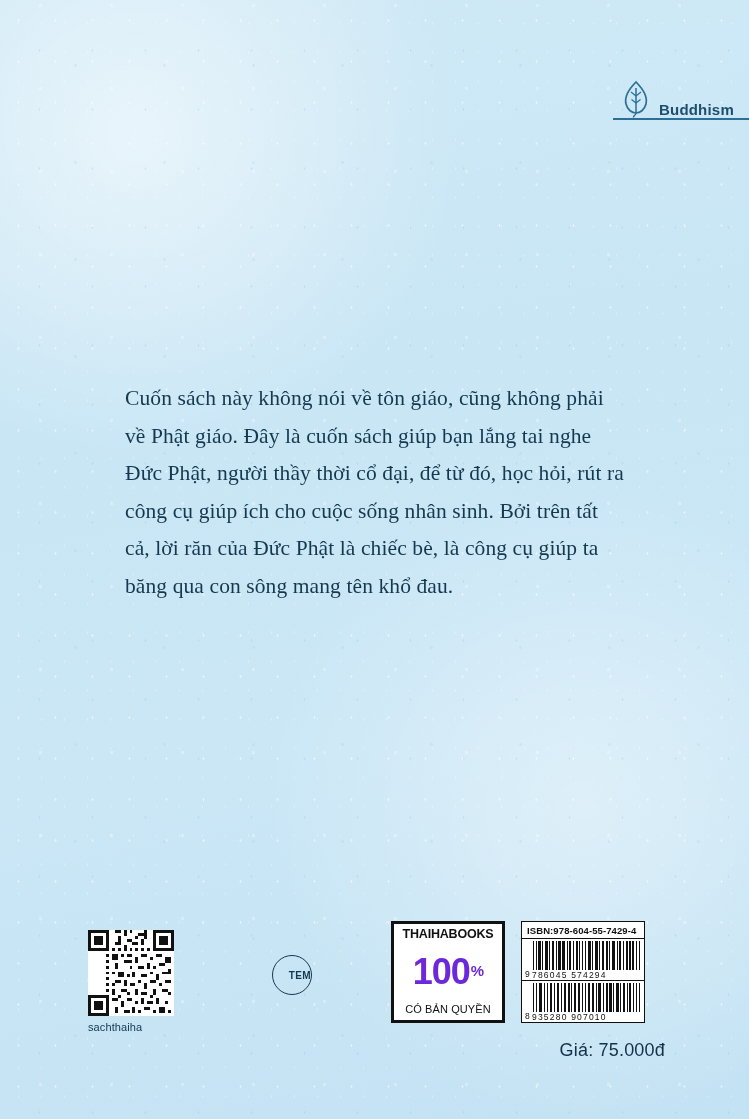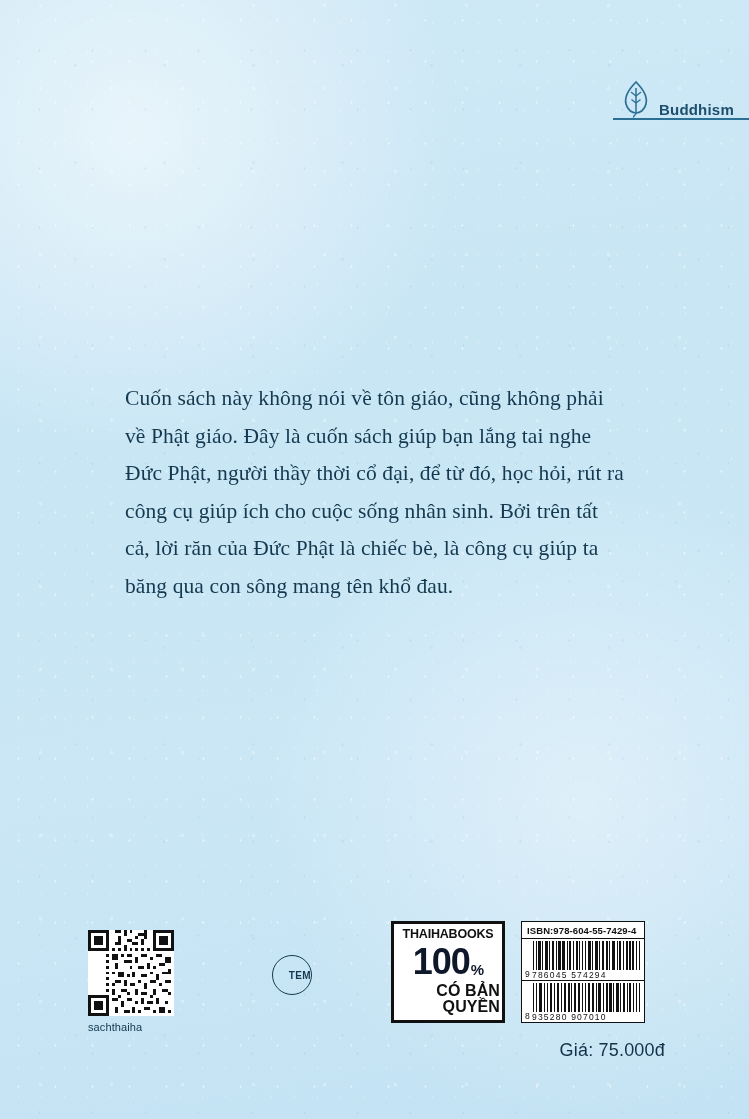--- a/index.html
+++ b/index.html
@@ -153,37 +153,37 @@
     font-family: "Liberation Sans", sans-serif;
     font-size: 12.5px;
     font-weight: 700;
     color: #111;
     letter-spacing: -0.2px;
     line-height: 1;
   }
   .cb-mid {
     font-family: "Liberation Sans", sans-serif;
     font-weight: 700;
-    color: #0f172a;
+    color: #6d28d9;
     font-size: 36px;
     line-height: 1;
     display: flex;
-    align-items: flex-end;
+    align-items: center;
     letter-spacing: -1px;
   }
   .cb-mid .pct {
     font-size: 15px;
     line-height: 1;
     margin-left: 1px;
     margin-bottom: 3px;
   }
   .cb-bot {
     font-family: "Liberation Sans", sans-serif;
-    font-size: 16px;
-    font-weight: 700;
+    font-size: 11px;
+    font-weight: 400;
     color: #111;
     letter-spacing: 0.1px;
     line-height: 1;
     padding-bottom: 2px;
     text-align: right;
   }
 
   .isbn-box {
     position: absolute;
     left: 521px;

